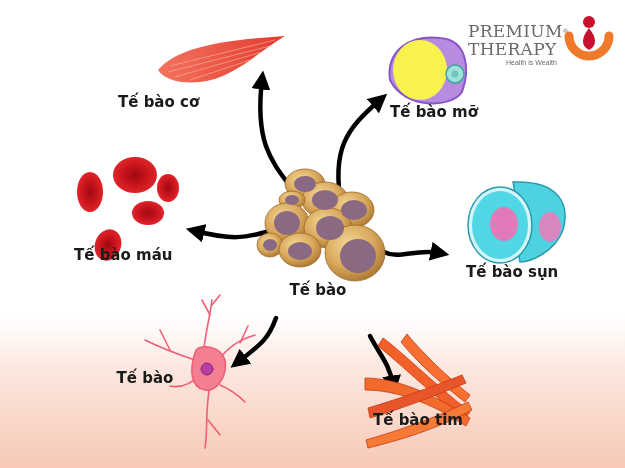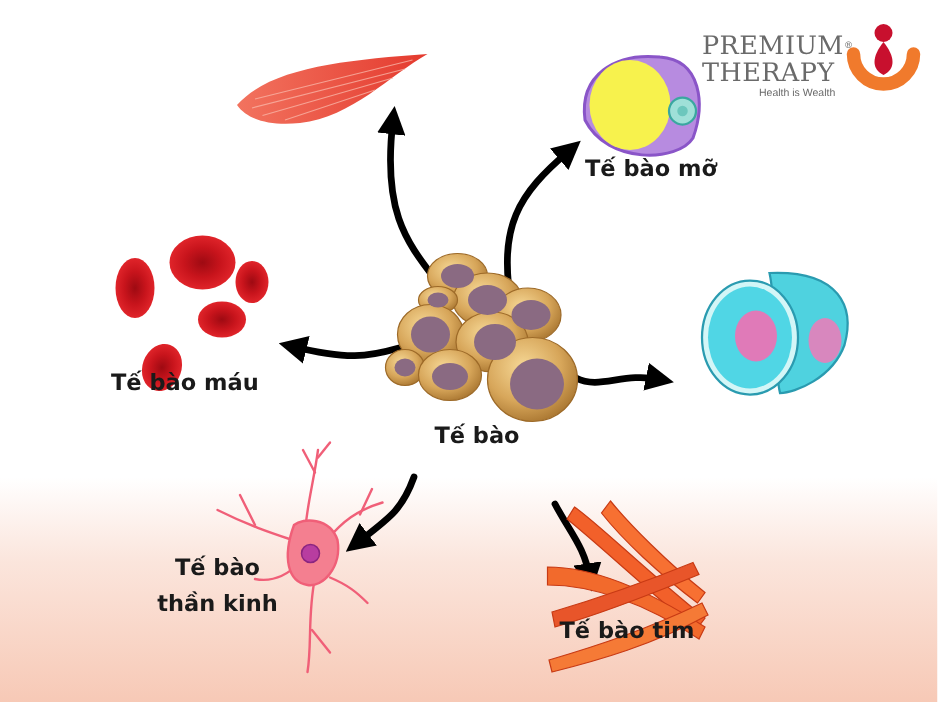--- a/index.html
+++ b/index.html
@@ -133,23 +133,24 @@
     <div class="l1"><span>PREMIUM</span><sup>®</sup></div>
     <div class="l2">THERAPY</div>
     <div class="l3">Health is Wealth</div>
   </div>
   <svg style="position:absolute;left:563px;top:14px" width="52" height="58" viewBox="0 0 52 58">
     <path d="M6,22 A20,20 0 1 0 46,22" fill="none" stroke="#f07a2c" stroke-width="9" stroke-linecap="round"></path>
     <circle cx="26" cy="8" r="6" fill="#c8102e"></circle>
     <path d="M26,14 C18,24 18,32 26,36 C34,32 34,24 26,14 z" fill="#c8102e"></path>
   </svg>
 
+  <div class="lbl" style="left:118px;top:90px">Tế bào cơ</div>
   <div class="lbl" style="left:74px;top:243px">Tế bào máu</div>
   <div class="lbl" style="left:390px;top:100px">Tế bào mỡ</div>
+  <div class="lbl" style="left:466px;top:260px">Tế bào sụn</div>
   <div class="lbl" style="left:286px;top:278px;width:64px">
     <div>Tế bào</div>
   </div>
   <div class="lbl" style="left:100px;top:366px;width:90px">
     <div>Tế bào</div>
-    <div>thần kinh</div>
   </div>
   <div class="lbl" style="left:373px;top:408px">Tế bào tim</div>
 </div>
 
 </body></html>

